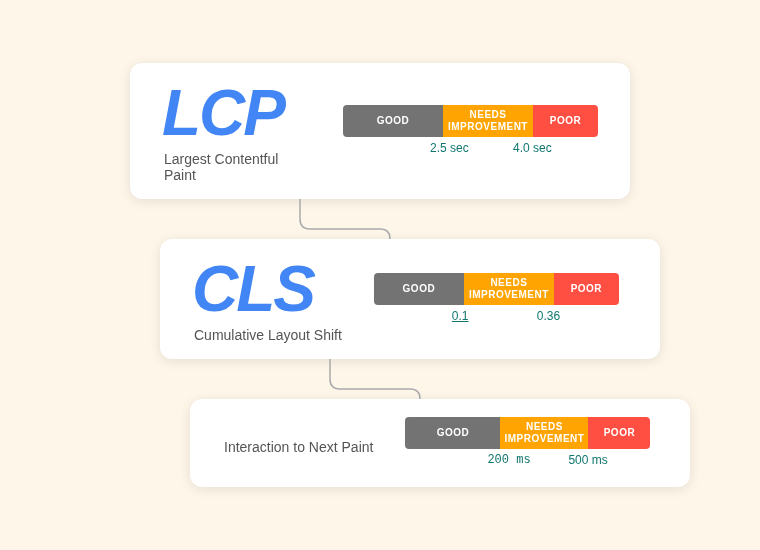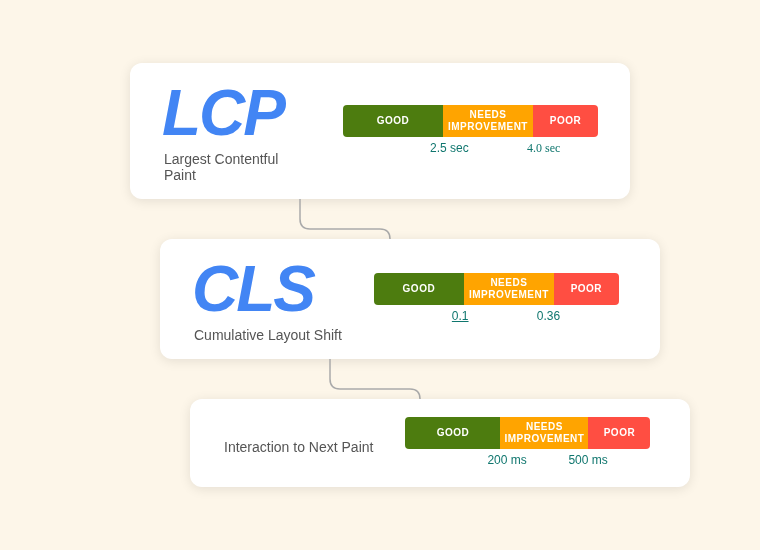--- a/index.html
+++ b/index.html
@@ -83,21 +83,21 @@
       justify-content: center;
       font-size: 10px;
       font-weight: 700;
       color: #fff;
       letter-spacing: 0.5px;
       text-align: center;
       line-height: 1.2;
     }
 
     .bar-segment.good {
-      background: #4d7c0f;
+      background: #737373;
     }
     .bar-segment.needs {
       background: #ffa400;
     }
     .bar-segment.poor {
       background: #ff4e42;
     }
 
     .bar-labels {
       display: flex;
@@ -144,21 +144,21 @@
         <span class="metric-description">Largest Contentful Paint</span>
       </div>
       <div class="bar-section">
         <div class="bar-row">
           <div class="bar-segment good" style="width:100px;">GOOD</div>
           <div class="bar-segment needs" style="width:90px;">NEEDS<br>IMPROVEMENT</div>
           <div class="bar-segment poor" style="width:65px;">POOR</div>
         </div>
         <div class="bar-labels" style="width:255px; height:18px;">
           <span class="bar-label-text" style="left:87px;">2.5 sec</span>
-          <span class="bar-label-text" style="left:184px;font-family:Liberation Serif, serif;">4.0 sec</span>
+          <span class="bar-label-text" style="left:170px;">4.0 sec</span>
         </div>
       </div>
     </div>
   </div>
 
   <div class="connector">
     <svg viewBox="0 0 560 40" preserveAspectRatio="none">
       <path d="M 200 0 L 200 20 Q 200 30 210 30 L 280 30 Q 290 30 290 40" stroke="#aaa" stroke-width="1.5" fill="none"></path>
     </svg>
   </div>
@@ -194,19 +194,19 @@
       <div class="left-side">
         <span class="metric-description">Interaction to Next Paint</span>
       </div>
       <div class="bar-section">
         <div class="bar-row">
           <div class="bar-segment good" style="width:95px;">GOOD</div>
           <div class="bar-segment needs" style="width:88px;">NEEDS<br>IMPROVEMENT</div>
           <div class="bar-segment poor" style="width:62px;">POOR</div>
         </div>
         <div class="bar-labels" style="width:245px; height:18px;">
-          <span class="bar-label-text" style="left:82px;">200 ms</span>
+          <span class="bar-label-text" style="left:82px;font-family:Liberation Mono, monospace;">200 ms</span>
           <span class="bar-label-text" style="left:163px;">500 ms</span>
         </div>
       </div>
     </div>
   </div>
 </div>
 
 </body></html>

